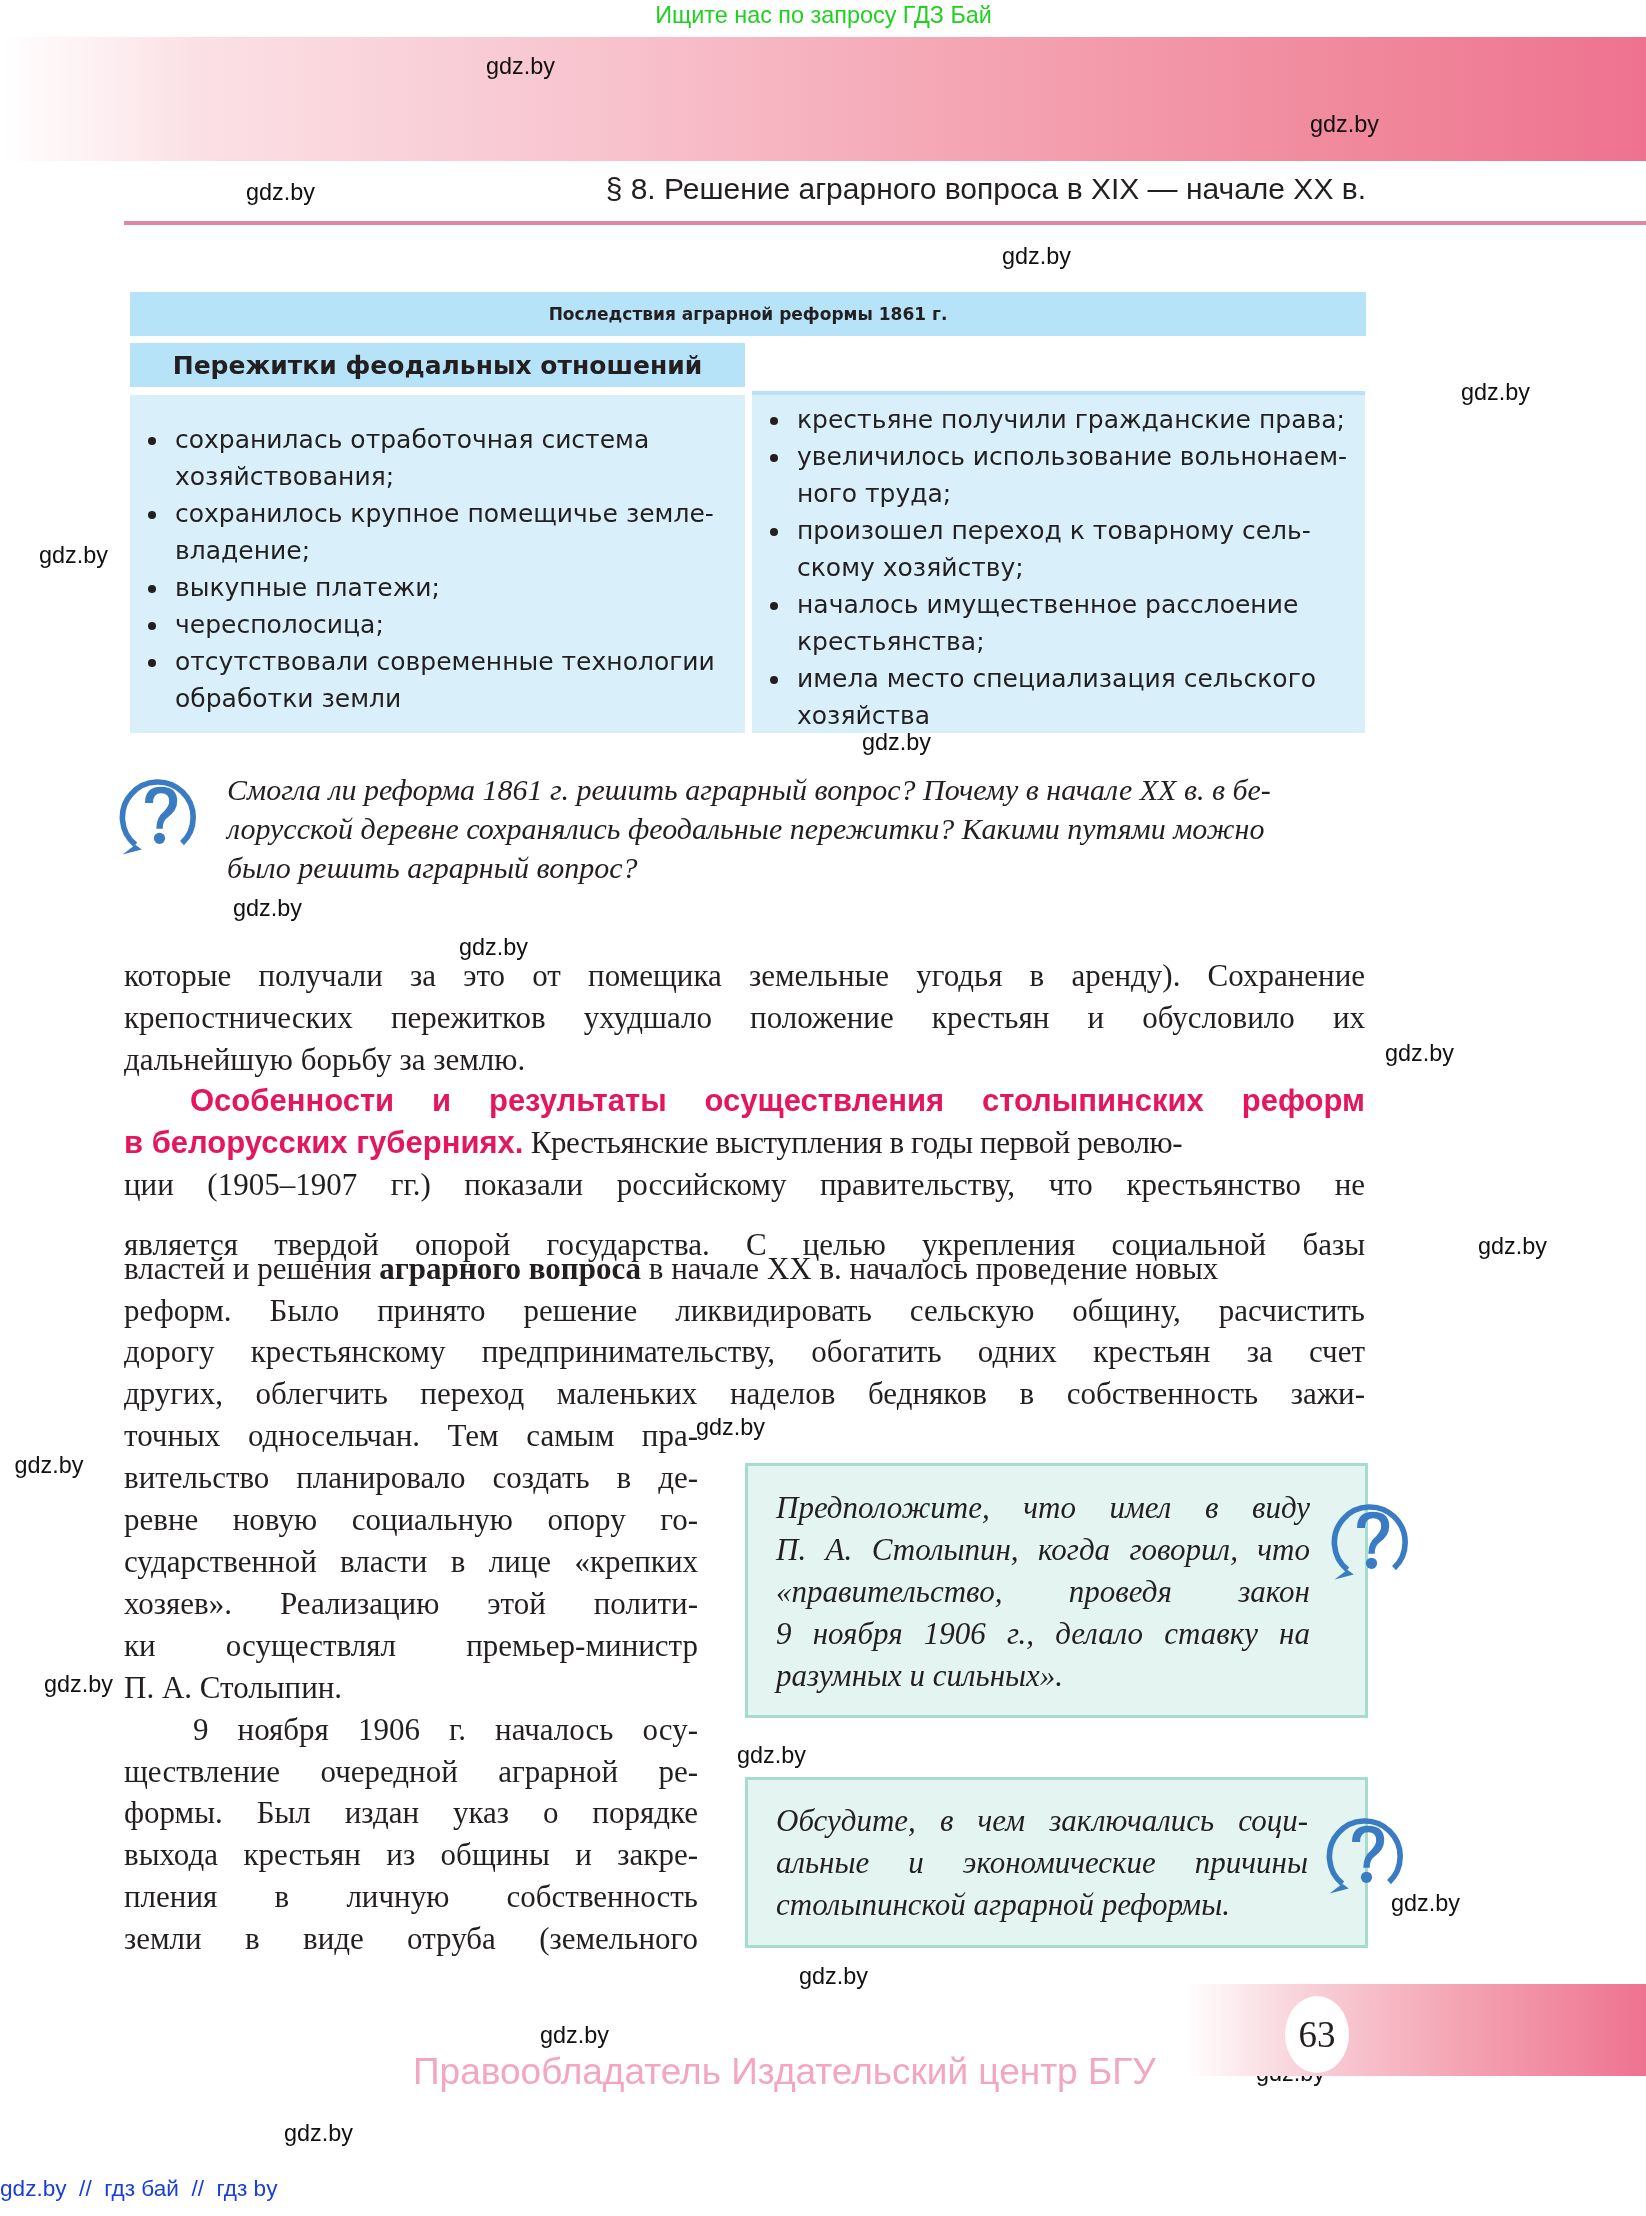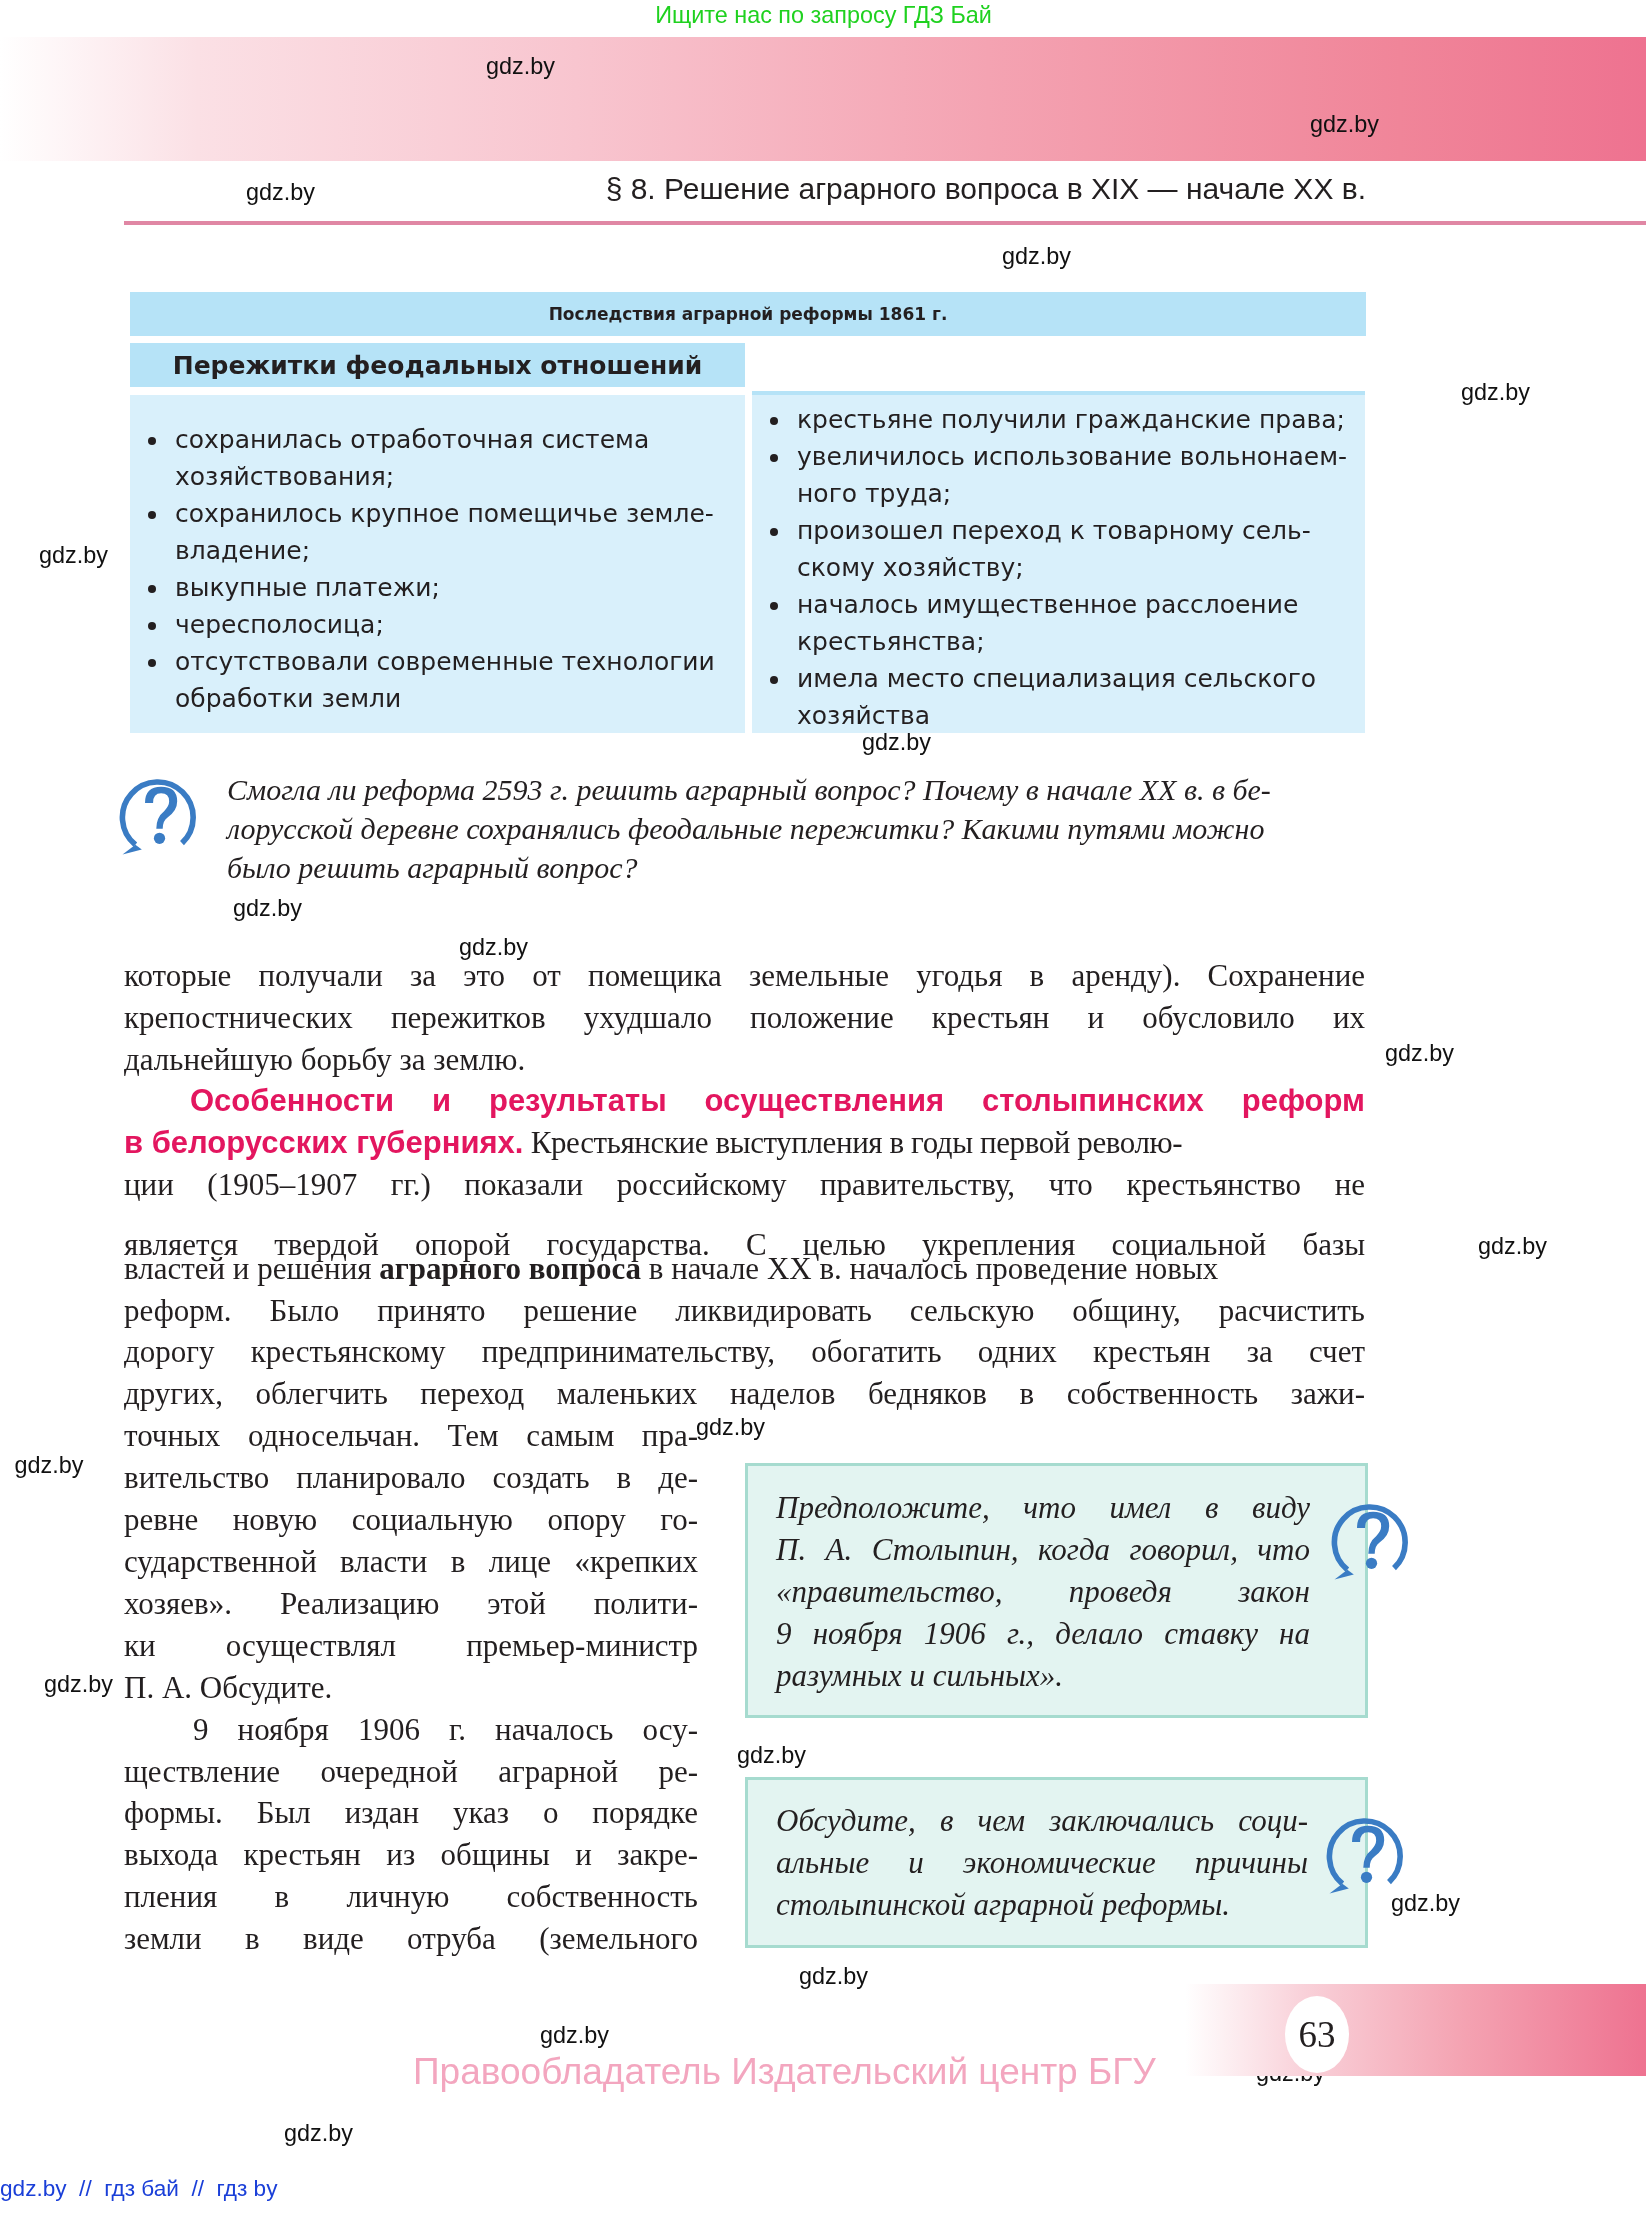--- a/index.html
+++ b/index.html
@@ -84,21 +84,21 @@
   </div>
 </div>
 
 <svg class="q-icon" style="left:119px;top:774px;" width="81" height="82" viewBox="0 0 100 102">
   <path d="M20 88 A44 44 0 1 1 78 86" fill="none" stroke="#3a7cc4" stroke-width="7"></path>
   <path d="M20 88 L4 100 L28 94 Z" fill="#3a7cc4"></path>
   <path d="M32 36 Q32 16 52 16 Q72 16 72 34 Q72 46 60 54 Q54 58 54 68 L46 68 Q46 54 56 46 Q62 40 62 34 Q62 24 52 24 Q42 24 42 36 Z" fill="#3a7cc4"></path>
   <circle cx="50" cy="80" r="7" fill="#3a7cc4"></circle>
 </svg>
 <div class="q-text" style="left:227px;top:770px;width:1138px;">
-  <div style="white-space:nowrap;">Смогла ли реформа 2593 г. решить аграрный вопрос? Почему в начале XX в. в бе-</div>
+  <div style="white-space:nowrap;">Смогла ли реформа 1861 г. решить аграрный вопрос? Почему в начале XX в. в бе-</div>
   <div style="white-space:nowrap;">лорусской деревне сохранялись феодальные пережитки? Какими путями можно</div>
   <div style="white-space:nowrap;">было решить аграрный вопрос?</div>
 </div>
 
 <div class="body-line" style="left:124px;top:955px;width:1241px;">которые получали за это от помещика земельные угодья в аренду). Сохранение</div>
 <div class="body-line" style="left:124px;top:997px;width:1241px;">крепостнических пережитков ухудшало положение крестьян и обусловило их</div>
 <div class="body-line" style="left:124px;top:1039px;width:1241px;text-align-last:left;">дальнейшую борьбу за землю.</div>
 
 <div class="body-line red-head" style="left:190px;top:1080px;width:1175px;">Особенности и результаты осуществления столыпинских реформ</div>
 <div class="body-line" style="left:124px;top:1122px;width:1241px;text-align-last:left;"><span class="red-head">в белорусских губерниях.</span><span style="letter-spacing:-0.4px;"> Крестьянские выступления в годы первой револю-</span></div>
@@ -108,21 +108,21 @@
 <div class="body-line" style="left:124px;top:1290px;width:1241px;">реформ. Было принято решение ликвидировать сельскую общину, расчистить</div>
 <div class="body-line" style="left:124px;top:1331px;width:1241px;">дорогу крестьянскому предпринимательству, обогатить одних крестьян за счет</div>
 <div class="body-line" style="left:124px;top:1373px;width:1241px;">других, облегчить переход маленьких наделов бедняков в собственность зажи-</div>
 
 <div class="body-line" style="left:124px;top:1415px;width:574px;">точных односельчан. Тем самым пра-</div>
 <div class="body-line" style="left:124px;top:1457px;width:574px;">вительство планировало создать в де-</div>
 <div class="body-line" style="left:124px;top:1499px;width:574px;">ревне новую социальную опору го-</div>
 <div class="body-line" style="left:124px;top:1541px;width:574px;">сударственной власти в лице «крепких</div>
 <div class="body-line" style="left:124px;top:1583px;width:574px;">хозяев». Реализацию этой полити-</div>
 <div class="body-line" style="left:124px;top:1625px;width:574px;">ки осуществлял премьер-министр</div>
-<div class="body-line" style="left:124px;top:1667px;width:574px;text-align-last:left;">П. А. Обсудите.</div>
+<div class="body-line" style="left:124px;top:1667px;width:574px;text-align-last:left;">П. А. Столыпин.</div>
 <div class="body-line" style="left:193px;top:1709px;width:505px;">9 ноября 1906 г. началось осу-</div>
 <div class="body-line" style="left:124px;top:1751px;width:574px;">ществление очередной аграрной ре-</div>
 <div class="body-line" style="left:124px;top:1792px;width:574px;">формы. Был издан указ о порядке</div>
 <div class="body-line" style="left:124px;top:1834px;width:574px;">выхода крестьян из общины и закре-</div>
 <div class="body-line" style="left:124px;top:1876px;width:574px;">пления в личную собственность</div>
 <div class="body-line" style="left:124px;top:1918px;width:574px;">земли в виде отруба (земельного</div>
 
 <div class="box" style="left:745px;top:1463px;width:623px;height:255px;"></div>
 <div class="box-text" style="left:776px;top:1487px;width:534px;">
   <div class="body-line" style="position:static;font-style:italic;">Предположите, что имел в виду</div>

